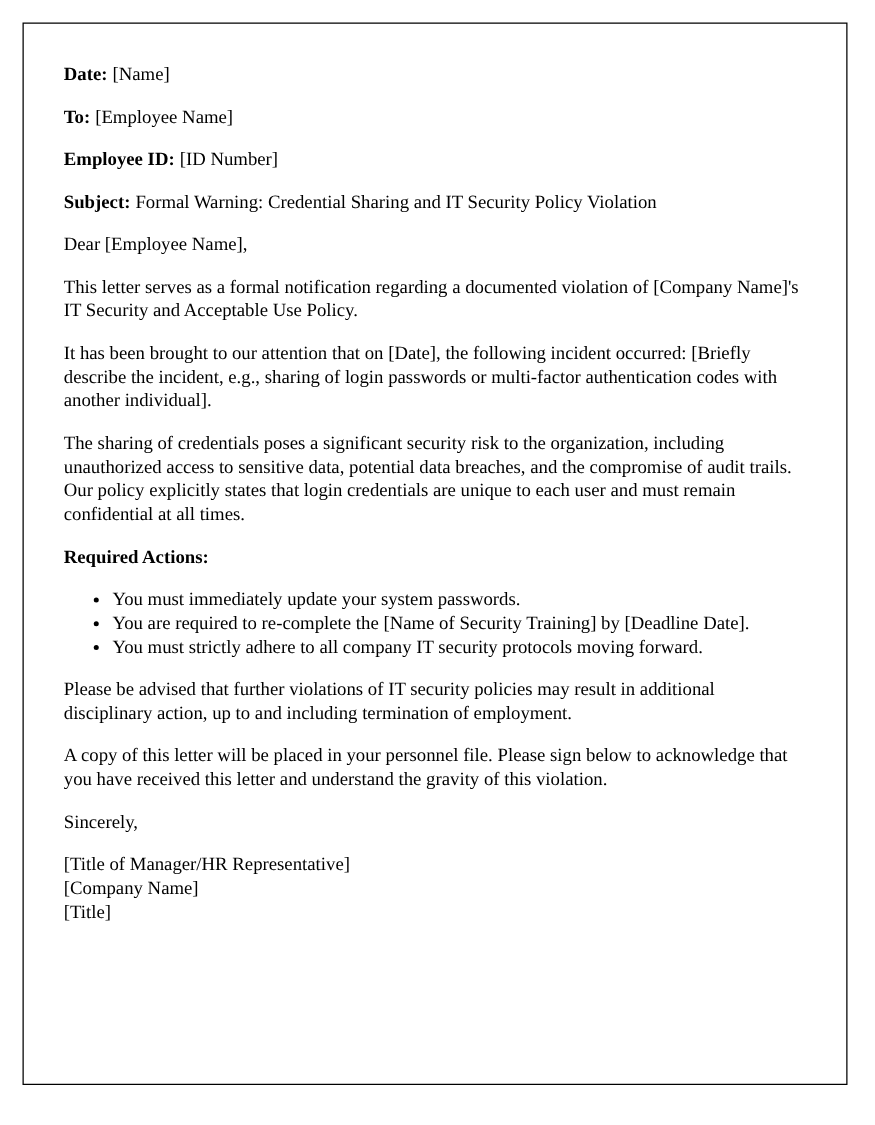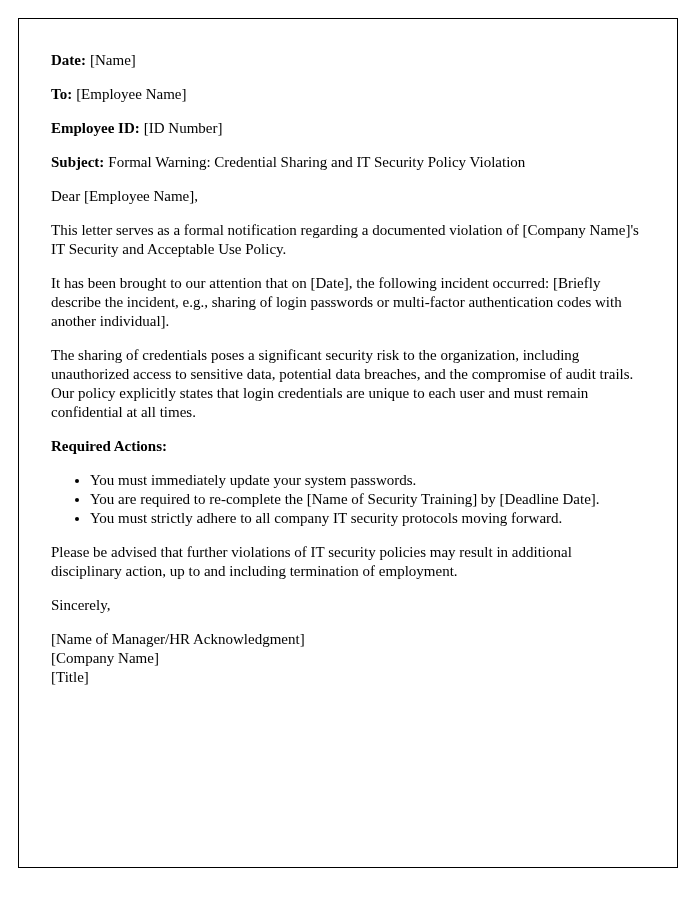--- a/index.html
+++ b/index.html
@@ -95,24 +95,25 @@
     </p>
 
     <ul class="actions">
       <li>You must immediately update your system passwords.</li>
       <li>You are required to re-complete the [Name of Security Training] by [Deadline Date].</li>
       <li>You must strictly adhere to all company IT security protocols moving forward.</li>
     </ul>
 
     <p>Please be advised that further violations of IT security policies may result in additional disciplinary action, up to and including termination of employment.</p>
 
+    <p>A copy of this letter will be placed in your personnel file. Please sign below to acknowledge that you have received this letter and understand the gravity of this violation.</p>
 
     <p>Sincerely,</p>
 
     <div class="signature">
-      <p>[Name of Manager/HR Acknowledgment]</p>
+      <p>[Title of Manager/HR Representative]</p>
       <p>[Company Name]</p>
       <p>[Title]</p>
     </div>
 
 
   </div>
 </div>
 
 </body></html>

